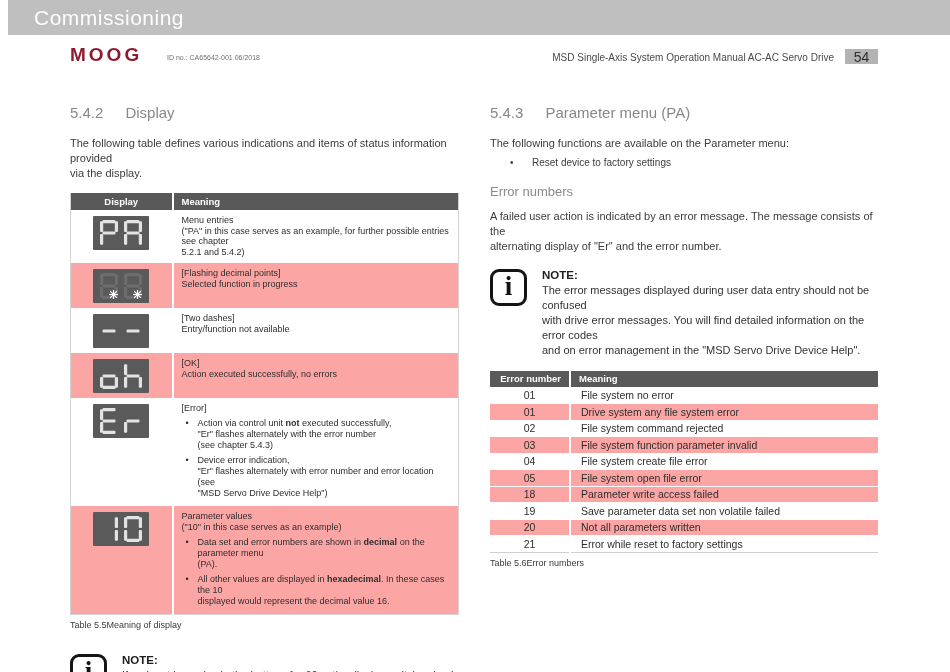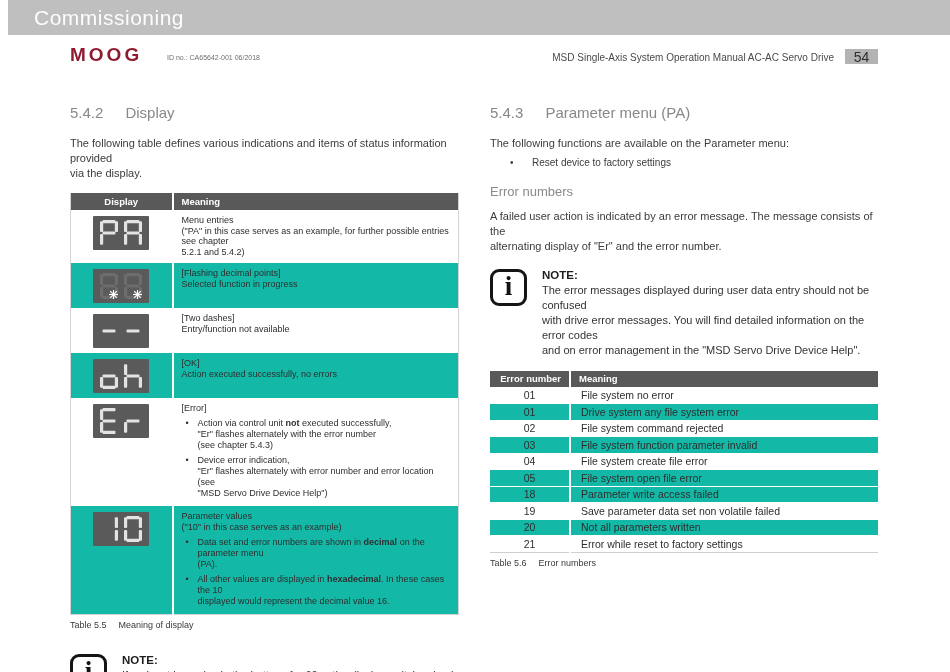--- a/index.html
+++ b/index.html
@@ -51,28 +51,28 @@
     height: 17px; text-align: left; padding: 0 8px;
     border-right: 2px solid #ffffff;
   }
   th:last-child { border-right: none; }
   .display-table { margin-top: 12px; border: 1px solid #d4d4d4; border-top: none; }
   .display-table th.c-disp { width: 102px; text-align: center; }
   .display-table td { vertical-align: top; padding: 5px 8px; }
   .display-table td.cell-display {
     width: 102px; text-align: center; border-right: 2px solid #ffffff; padding-top: 6px;
   }
-  tr.alt { background: #14b8a6; }
+  tr.alt { background: #fca5a5; }
   .m-line, .m-bullet { font-size: 9px; line-height: 1.22; color: #2e2e2e; }
   .m-text { white-space: pre-line; }
   .m-bullet { display: flex; margin: 4px 0 2px 4px; }
   .m-bullet .dot { width: 12px; flex: none; }
   .b { font-weight: 700; }
   .table-caption { margin-top: 5px; font-size: 9px; color: #3a3a3a; display: flex; }
-  .table-caption .cap-label { margin-right: 12px; }
+  .table-caption .cap-label { }
   
   .seg-box {
     position: relative; display: inline-flex; gap: 6px; align-items: center; justify-content: center;
     width: 56px; height: 34px; background: #5a5a5a; border-radius: 1px;
   }
   .seg-box .star { position: absolute; top: 21px; }
   .seg-box .star.s1 { left: 16px; }
   .seg-box .star.s2 { left: 40px; }
   
   .note { display: flex; margin-top: 24px; }

